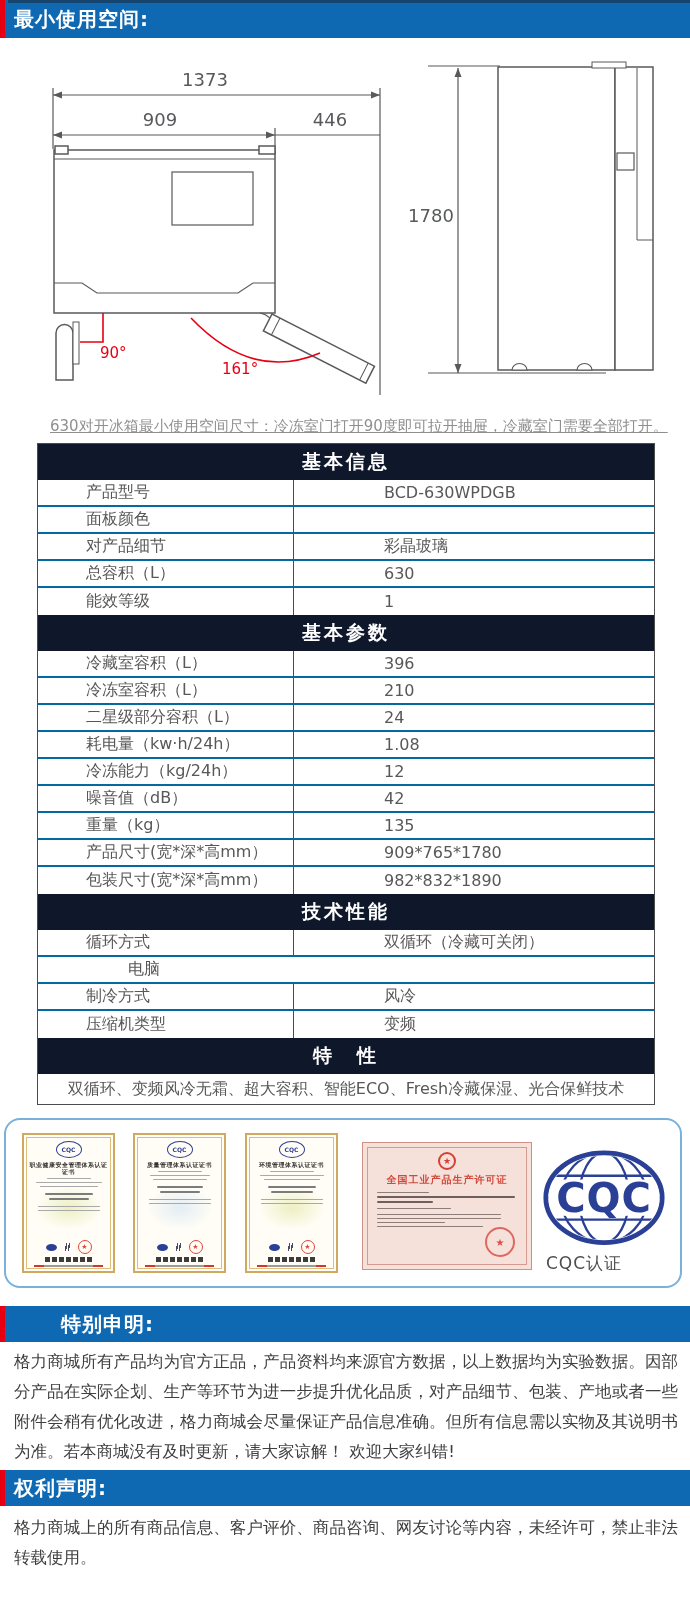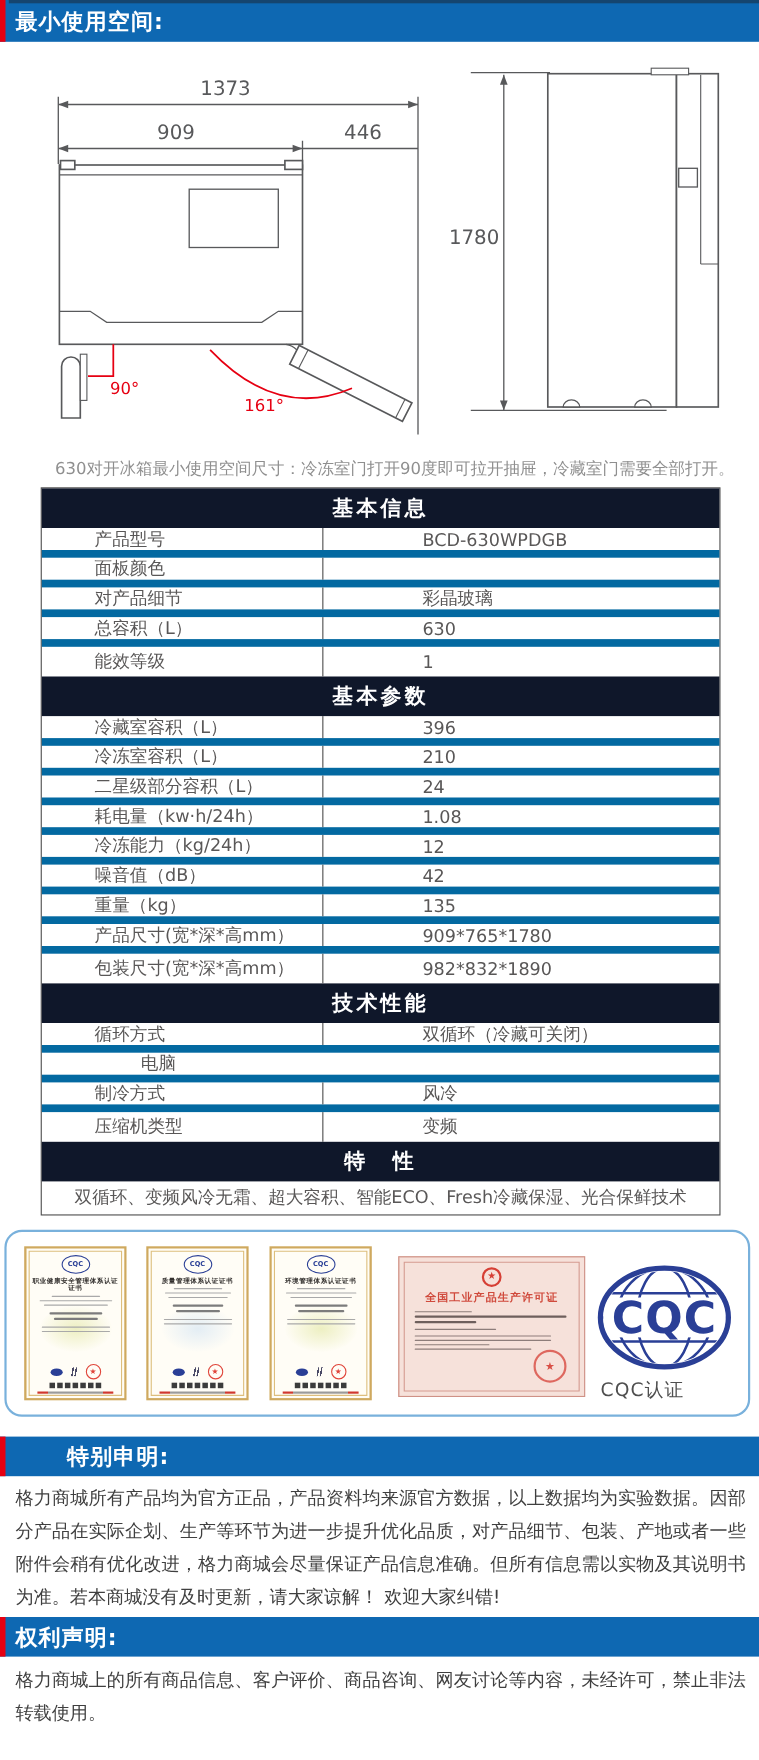--- a/index.html
+++ b/index.html
@@ -12,28 +12,28 @@
   .blue-bar .stripe{position:absolute;left:0;top:0;bottom:0;width:5px;background:#e60012;}
   .blue-bar .bar-text{padding-left:14px;font-weight:bold;letter-spacing:1px;}
   .titlebar{top:0;height:38px;}
   .titlebar .bar-text{font-size:20px;}
   .titlebar .sliver{position:absolute;left:8px;right:0;top:0;height:3px;background:#15456f;}
 
   
   .diagram-svg{position:absolute;left:0;top:52px;}
   .dim-text{fill:#58595b;font-size:18px;font-family:"DejaVu Sans","Liberation Sans",sans-serif;}
   .red-text{fill:#e60012;font-size:15px;font-family:"DejaVu Sans","Liberation Sans",sans-serif;}
-  .caption{position:absolute;left:50px;top:402px;width:620px;font-size:15px;color:#8f8f8f;}
+  .caption{position:absolute;left:50px;top:402px;width:620px;font-size:15px;color:#8f8f8f;text-decoration:underline;}
 
   
   .spec-table{position:absolute;left:37px;top:443px;width:616px;border:1px solid #4c4c4c;
               background:#fff;box-sizing:content-box;}
   .sec-header{height:36px;background:#0f172a;color:#fff;font-size:19px;font-weight:bold;
               display:flex;align-items:center;justify-content:center;letter-spacing:3px;}
-  .spec-row{display:flex;height:27px;box-sizing:border-box;border-bottom:7px solid #0369a1;}
+  .spec-row{display:flex;height:27px;box-sizing:border-box;border-bottom:2px solid #0369a1;}
   .spec-row.last{border-bottom:none;}
   .spec-label{width:256px;box-sizing:border-box;border-right:1px solid #4c4c4c;display:flex;
               align-items:center;padding-left:48px;font-size:16px;color:#595757;}
   .spec-value{flex:1;display:flex;align-items:center;padding-left:90px;font-size:16px;color:#595757;}
   .feature-row{height:30px;display:flex;align-items:center;justify-content:center;
                font-size:16px;color:#595757;white-space:nowrap;}
 
   
   .cert-wrap{position:absolute;left:4px;top:1118px;width:678px;height:170px;
              border:2px solid #79b1dc;border-radius:16px;background:#fff;box-sizing:border-box;}

